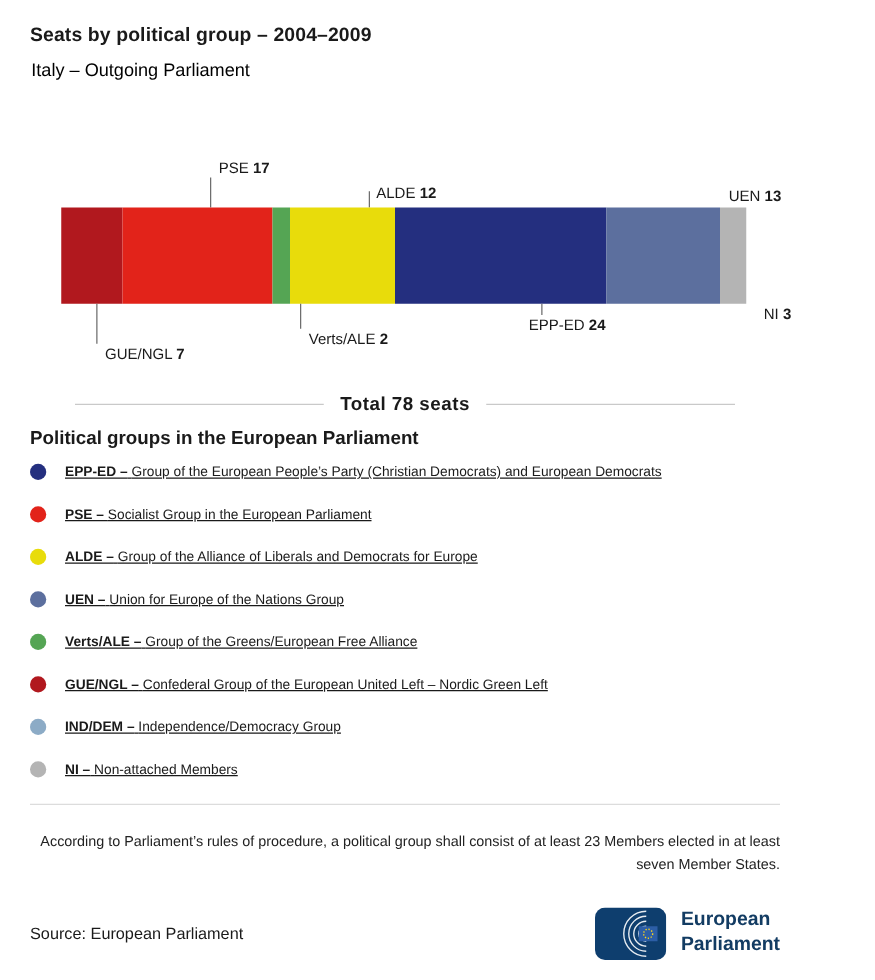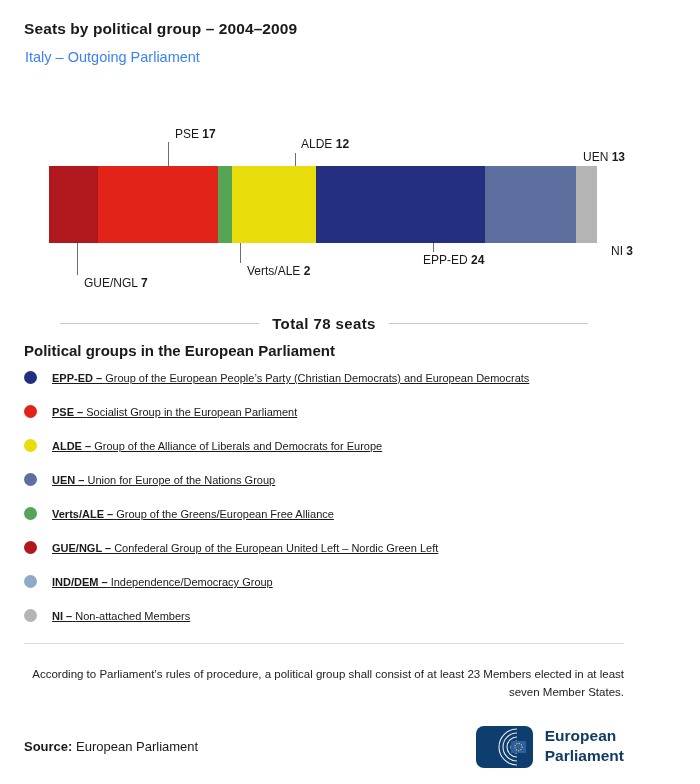--- a/index.html
+++ b/index.html
@@ -3,31 +3,31 @@
 <meta charset="utf-8">
 <style>
   html,body{margin:0;padding:0;background:#fff;}
   .page{
     width:648px;height:784px;position:relative;box-sizing:border-box;
     padding:20px 24px 0;font-family:"Liberation Sans",sans-serif;color:#1a1a1a;
     overflow:hidden;background:#fff;
   }
   
   .title{font-size:15.5px;font-weight:700;margin:0;letter-spacing:.1px;}
-  .subtitle{font-size:14.5px;font-weight:400;margin:11px 0 0 1px;color:#3b82f6;}
+  .subtitle{font-size:14.5px;font-weight:400;margin:11px 0 0 1px;color:#000000;}
 
   
   .chart{position:relative;height:170px;margin:58px 27px 0 25px;}
   .bar{position:absolute;top:43px;left:0;right:0;height:77px;display:flex;}
   .seg{height:100%;}
   .ann-text{position:absolute;font-size:12px;line-height:14px;white-space:nowrap;color:#1a1a1a;}
   .ann-text b{font-weight:700;}
   .ann-line{position:absolute;width:1px;background:#6e6e6e;}
   .pse-text{left:126px;top:4px;}      .pse-line{left:119px;top:19px;height:24px;}
-  .alde-text{left:252px;top:14px;}    .alde-line{left:246px;top:30px;height:13px;}
+  .alde-text{left:252px;top:24px;}    .alde-line{left:246px;top:30px;height:13px;}
   .uen-text{left:534px;top:27px;}
   .gue-text{left:35px;top:153px;}     .gue-line{left:28px;top:120px;height:32px;}
   .verts-text{left:198px;top:141px;}  .verts-line{left:191px;top:120px;height:20px;}
   .epp-text{left:374px;top:130px;}    .epp-line{left:384px;top:120px;height:9px;}
   .ni-text{left:562px;top:121px;}
 
   
   .total-row{display:flex;align-items:center;gap:13px;margin:22px 36px 0;}
   .total-rule{flex:1;height:1px;background:#c9c9c9;}
   .total-text{font-weight:700;font-size:15px;letter-spacing:.4px;}
@@ -37,21 +37,21 @@
   .legend-list{list-style:none;margin:12px 0 0;padding:0;}
   .legend-item{display:flex;align-items:flex-start;margin-bottom:19px;font-size:11px;line-height:15px;text-decoration:underline;}
   .dot{width:13px;height:13px;border-radius:50%;flex:0 0 13px;margin-right:15px;}
   .ltext b{font-weight:700;}
 
   
   .divider{border:none;border-top:1px solid #dcdcdc;margin:16px 0 0;}
   .footnote{font-size:11.5px;line-height:1.6;color:#222;max-width:648px;margin:21px 0 0;text-align:right;}
   .footer{display:flex;justify-content:space-between;align-items:center;margin-top:24px;}
   .source{font-size:13px;margin:0;}
-  .source b{font-weight:700;}
+  .source b{font-weight:400;}
   .logo{display:flex;gap:12px;}
   .logo-text{font-size:15.5px;font-weight:700;color:#133c63;line-height:1.3;}
 </style>
 </head>
 <body>
 
 <div class="page">
 
   <h1 class="title">Seats by political group – 2004–2009</h1>
   <h2 class="subtitle">Italy – Outgoing Parliament</h2>

